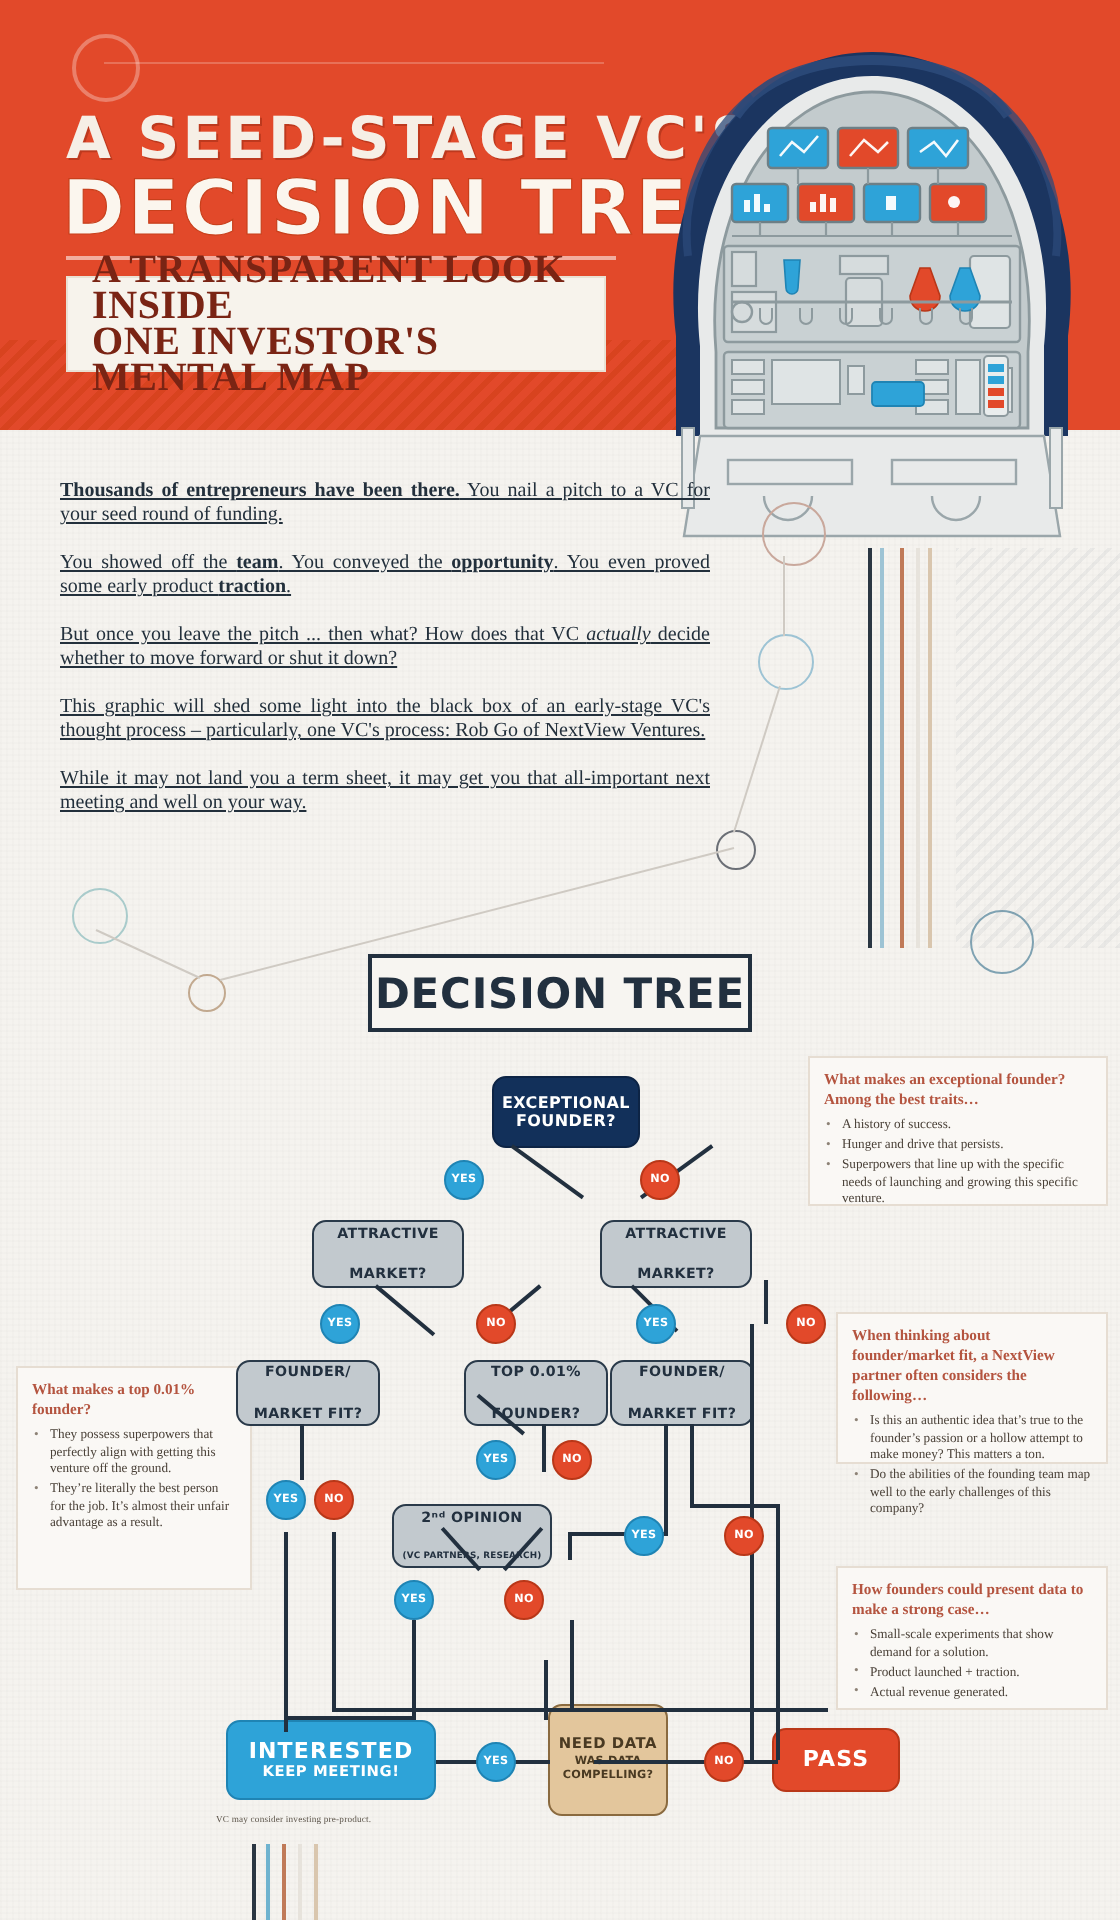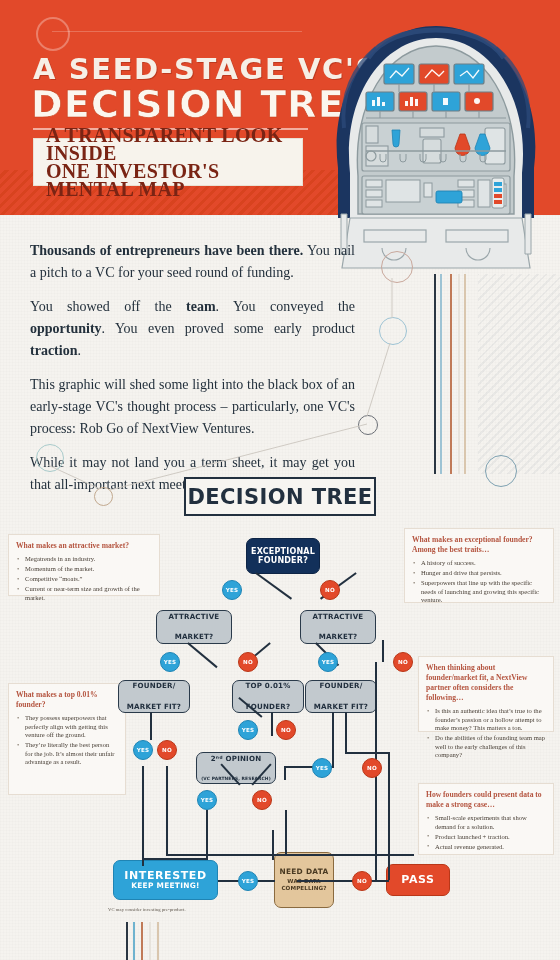--- a/index.html
+++ b/index.html
@@ -50,21 +50,21 @@
   .subbox span{
     display:block;color:#7a2414;font-family:"Liberation Serif", serif;
     font-size:20px;font-weight:bold;letter-spacing:.3px;line-height:18px;
   }
 
   
   .brain{position:absolute;left:320px;top:18px;width:232px;height:265px;}
 
   
   .intro{position:absolute;left:30px;top:240px;width:325px;color:#23303c;
-         font-family:"Liberation Serif", serif;font-size:14px;line-height:22px;text-align:justify;}
+         font-family:"Liberation Serif", serif;font-size:10px;line-height:12px;text-align:justify;text-decoration:underline;}
   .intro p{margin:0 0 12px 0;}
   .intro b{font-weight:bold;}
   .intro i{font-style:italic;}
 
   
   .circ{position:absolute;border-radius:50%;background:transparent;}
   .vline{position:absolute;width:1.5px;}
 
   
   .dt-banner{
@@ -253,20 +253,23 @@
       <path d="M205 196 l6 0 l0 40 l-6 0 z" fill="#e8eaea" stroke="#9aa6aa" stroke-width="1"></path>
     </svg>
   </div>
 
   <div class="intro">
     <p>
       <b>Thousands of entrepreneurs have been there.</b><span> You nail a pitch to a VC for your seed round of funding.</span>
     </p>
     <p>
       <span>You showed off the </span><b>team</b><span>. You conveyed the </span><b>opportunity</b><span>. You even proved some early product </span><b>traction</b><span>.</span>
+    </p>
+    <p>
+      <span>But once you leave the pitch ... then what? How does that VC </span><i>actually</i><span> decide whether to move forward or shut it down?</span>
     </p>
     <p>This graphic will shed some light into the black box of an early-stage VC's thought process – particularly, one VC's process: Rob Go of NextView Ventures.</p>
     <p>While it may not land you a term sheet, it may get you that all-important next meeting and well on your way.</p>
   </div>
 
   <div class="circ" style="left:381px;top:251px;width:30px;height:30px;border:1px solid #c9a89c;"></div>
   <div class="circ" style="left:379px;top:317px;width:26px;height:26px;border:1px solid #9dc3d4;"></div>
   <div class="circ" style="left:358px;top:415px;width:18px;height:18px;border:1px solid #6b6f76;"></div>
   <div class="circ" style="left:485px;top:455px;width:30px;height:30px;border:1px solid #7fa2b2;"></div>
   <div class="circ" style="left:36px;top:444px;width:26px;height:26px;border:1px solid #a9cbcb;"></div>
@@ -290,29 +293,20 @@
   <div class="vline" style="left:126px;top:922px;height:38px;background:#2a3642;"></div>
   <div class="vline" style="left:133px;top:922px;height:38px;background:#6fb3cf;"></div>
   <div class="vline" style="left:141px;top:922px;height:38px;background:#c07a58;"></div>
   <div class="vline" style="left:149px;top:922px;height:38px;background:#e7e3dc;"></div>
   <div class="vline" style="left:157px;top:922px;height:38px;background:#d9c6ae;"></div>
 
   <div class="dt-banner">
     <span>DECISION TREE</span>
   </div>
 
-  <div class="panel" style="left:8px;top:534px;width:152px;height:62px;">
-    <h4>What makes an attractive market?</h4>
-    <ul>
-      <li>Megatrends in an industry.</li>
-      <li>Momentum of the market.</li>
-      <li>Competitive “moats.”</li>
-      <li>Current or near-term size and growth of the market.</li>
-    </ul>
-  </div>
 
   <div class="panel" style="left:404px;top:528px;width:150px;height:75px;">
     <h4>What makes an exceptional founder? Among the best traits…</h4>
     <ul>
       <li>A history of success.</li>
       <li>Hunger and drive that persists.</li>
       <li>Superpowers that line up with the specific needs of launching and growing this specific venture.</li>
     </ul>
   </div>
 

